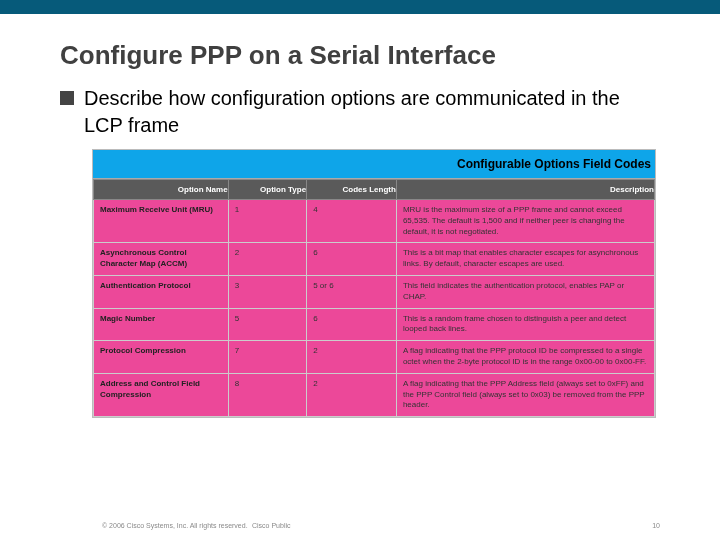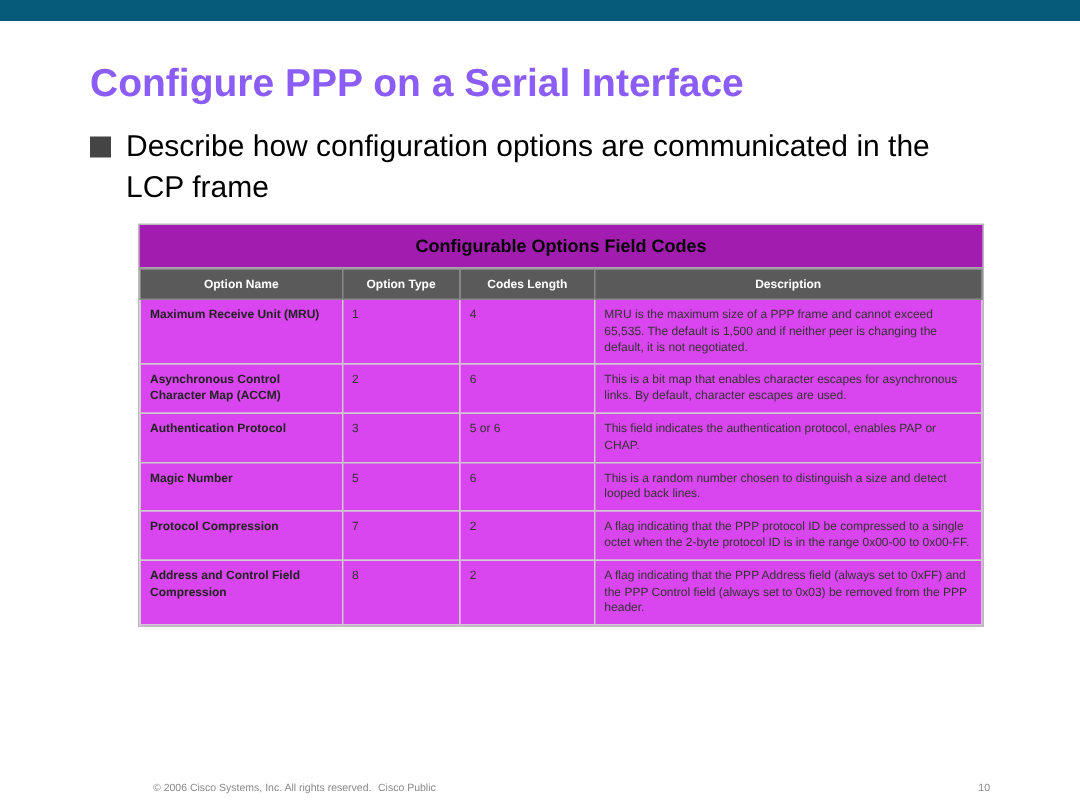--- a/index.html
+++ b/index.html
@@ -1,26 +1,26 @@
 <!DOCTYPE html>
 <html><head>
 <meta charset="utf-8">
 <style>
   *{box-sizing:border-box;margin:0;padding:0}
   body{width:720px;height:540px;background:#fff;font-family:Arial,Helvetica,sans-serif;color:#000;overflow:hidden}
   .topbar{height:14px;background:#065a7a}
-  .title{font-size:26px;font-weight:bold;color:#8b5cf6;margin:26px 0 14px 60px}
+  .title{font-size:26px;font-weight:bold;color:#404040;margin:26px 0 14px 60px}
   .bullet-row{display:flex;margin:0 60px 10px 60px}
   .bmark{width:14px;height:14px;background:#444;margin:6px 10px 0 0;flex:0 0 auto}
   .btext{font-size:20px;color:#000;line-height:1.35}
   .table-wrap{margin:8px 64px 0 92px;border:1px solid #bbb}
-  .table-title{background:#a21caf;font-size:12px;font-weight:bold;text-align:center;padding:7px 4px;border-bottom:1px solid #aaa}
+  .table-title{background:#0ea5e9;font-size:12px;font-weight:bold;text-align:right;padding:7px 4px;border-bottom:1px solid #aaa}
   table{width:100%;border-collapse:collapse;font-size:8px}
-  th{background:#5a5a5a;color:#fff;font-weight:bold;text-align:center;padding:5px 0;border:1px solid #888}
-  td{padding:5px 6px;border:1px solid #ccc;vertical-align:top;background:#d946ef;color:#333;font-size:8px;line-height:1.35}
+  th{background:#5a5a5a;color:#fff;font-weight:bold;text-align:right;padding:5px 0;border:1px solid #888}
+  td{padding:5px 6px;border:1px solid #ccc;vertical-align:top;background:#ec4899;color:#333;font-size:8px;line-height:1.35}
   td.name{font-weight:bold;color:#222}
   .col0{width:24%}.col1{width:14%}.col2{width:16%}.col3{width:46%}
   .footer{position:absolute;bottom:18px;left:0;width:100%;font-size:7px;color:#8a8a8a}
   .fcopy{position:absolute;left:102px}
   .fclass{position:absolute;left:252px}
   .fpage{position:absolute;right:60px}
 </style>
 </head>
 <body>
 
@@ -60,21 +60,21 @@
         <tr>
           <td class="name col0">Authentication Protocol</td>
           <td class="col1">3</td>
           <td class="col2">5 or 6</td>
           <td class="col3">This field indicates the authentication protocol, enables PAP or CHAP.</td>
         </tr>
         <tr>
           <td class="name col0">Magic Number</td>
           <td class="col1">5</td>
           <td class="col2">6</td>
-          <td class="col3">This is a random number chosen to distinguish a size and detect looped back lines.</td>
+          <td class="col3">This is a random frame chosen to distinguish a peer and detect looped back lines.</td>
         </tr>
         <tr>
           <td class="name col0">Protocol Compression</td>
           <td class="col1">7</td>
           <td class="col2">2</td>
           <td class="col3">A flag indicating that the PPP protocol ID be compressed to a single octet when the 2-byte protocol ID is in the range 0x00-00 to 0x00-FF.</td>
         </tr>
         <tr>
           <td class="name col0">Address and Control Field Compression</td>
           <td class="col1">8</td>

